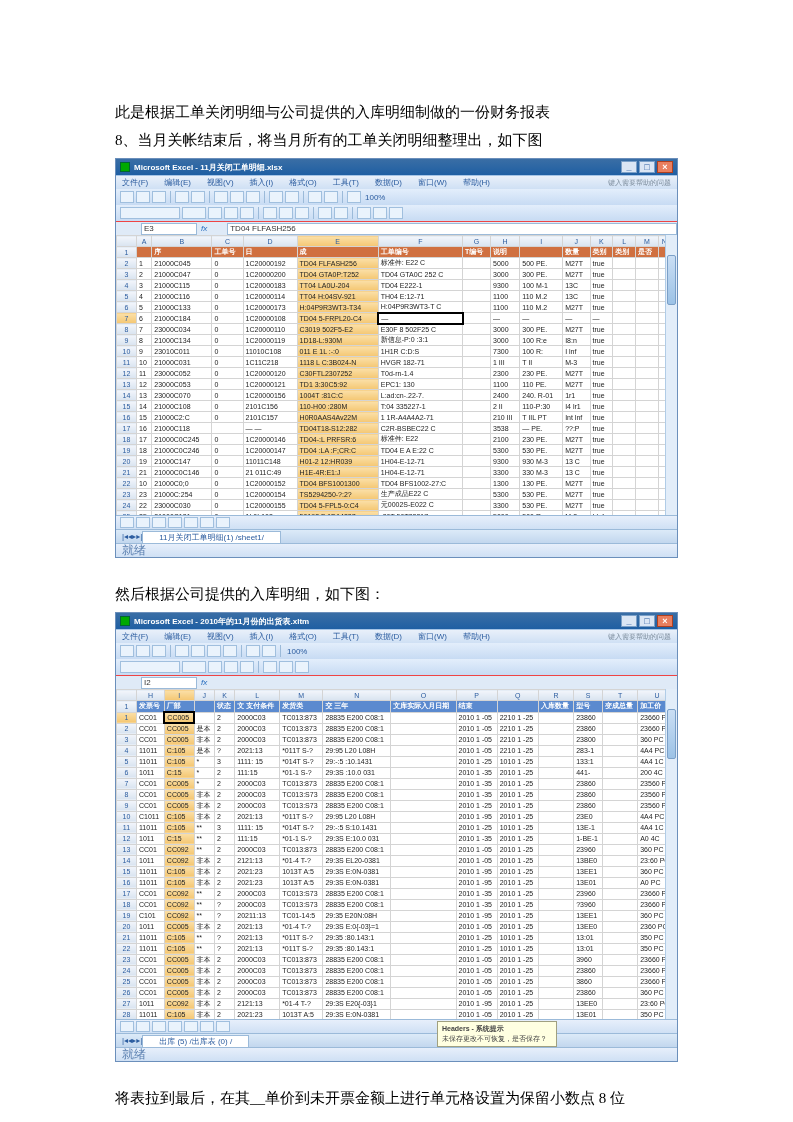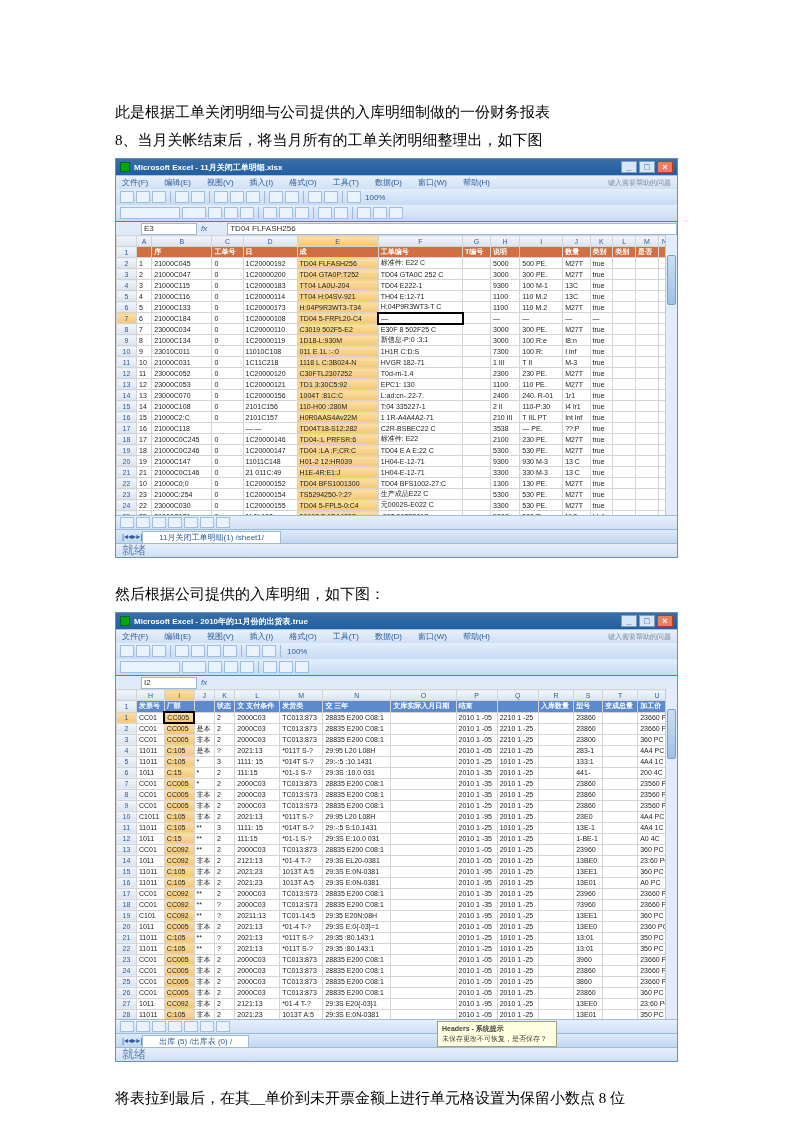--- a/index.html
+++ b/index.html
@@ -684,21 +684,21 @@
     <span>就绪</span>
     <span class="spacer"></span>
   </div>
 </div>
 
 <p class="para">然后根据公司提供的入库明细，如下图：</p>
 
 <div class="excel" style="position:relative">
   <div class="titlebar">
     <span class="title-icon"></span>
-    <span>Microsoft Excel - 2010年的11月份的出货表.true</span>
+    <span>Microsoft Excel - 2010年的11月份的出货表.xltm</span>
     <span class="spacer"></span>
     <span class="winbtn">_</span>
     <span class="winbtn">□</span>
     <span class="winbtn close">×</span>
   </div>
   <div class="menubar">
     <span>文件(F)</span>
     <span>编辑(E)</span>
     <span>视图(V)</span>
     <span>插入(I)</span>

